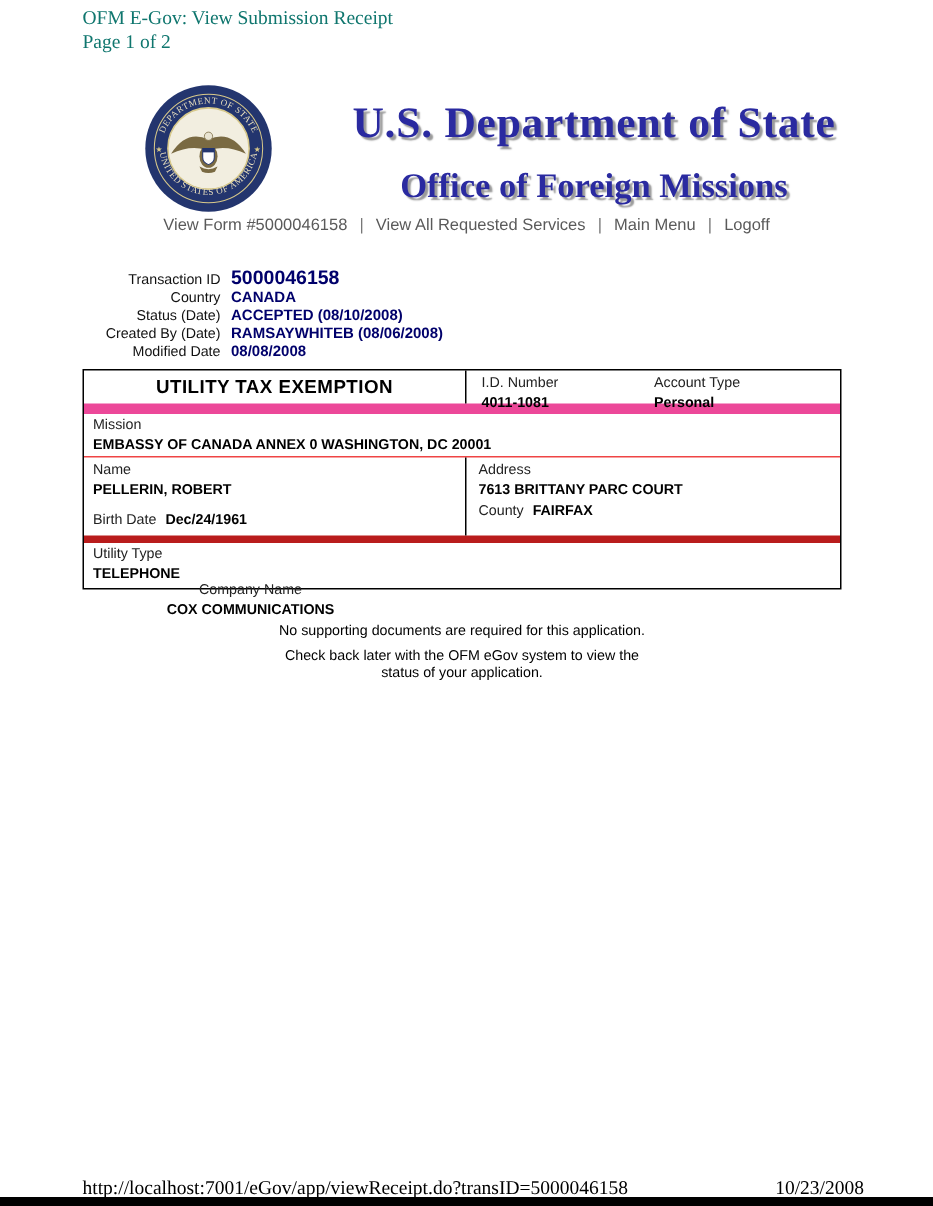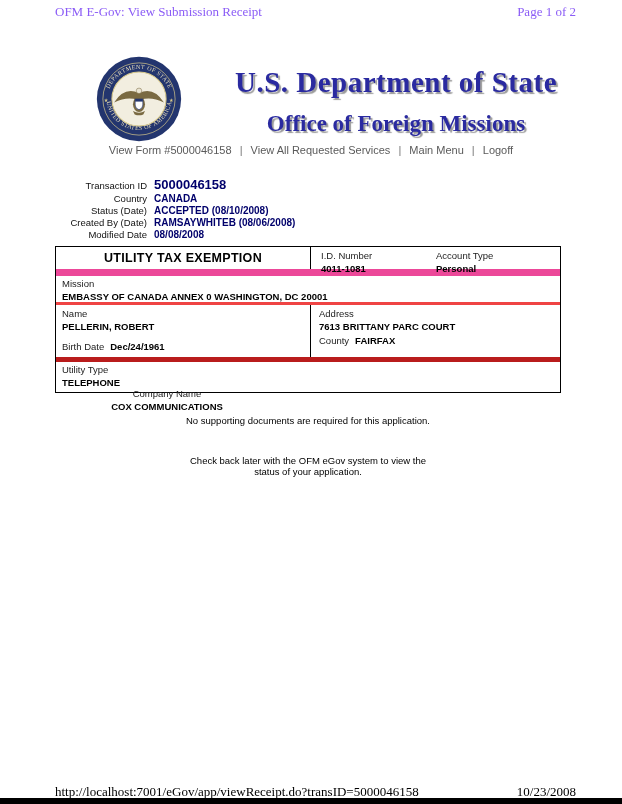--- a/index.html
+++ b/index.html
@@ -9,21 +9,21 @@
     font-family:"Liberation Sans", sans-serif;
     color:#000;
     position:relative;
     overflow:hidden;
   }
 
   
   .print-header {
     position:absolute; top:4px; left:55px; right:46px;
     display:flex; justify-content:space-between;
-    font-family:"Liberation Serif", serif; font-size:13px; color:#8b5cf6;
+    font-family:"Liberation Serif", serif; font-size:13px; color:#0f766e;flex-direction:column;
   }
   .print-footer {
     position:absolute; top:784px; left:55px; right:46px;
     display:flex; justify-content:space-between;
     font-family:"Liberation Serif", serif; font-size:13px; color:#000;
   }
   .scan-edge {
     position:absolute; left:0; right:0; bottom:0; height:6px; background:#000;
   }
 
@@ -70,39 +70,39 @@
 
   .r1 { display:flex; height:29px; border-bottom:7px solid #ec4899; }
   .r1-left {
     width:255px; border-right:1px solid #000;
     display:flex; align-items:center; justify-content:center;
     font-weight:bold; font-size:12.5px; letter-spacing:0.3px;
   }
   .r1-right { flex:1; display:flex; padding:3px 0 0 10px; }
   .r1-right .fgroup:first-child { width:115px; }
 
-  .r2 { height:29px; border-bottom:3px solid #ef4444; padding:2px 6px; }
+  .r2 { height:29px; border-bottom:1px solid #ef4444; padding:2px 6px; }
 
   .r3 { display:flex; height:57px; border-bottom:5px solid #b91c1c; }
   .r3-left { width:255px; border-right:1px solid #000; padding:3px 6px; }
   .r3-right { flex:1; padding:3px 8px; }
   .birth-line { margin-top:9px; display:flex; align-items:baseline; }
   .county-line { margin-top:3px; display:flex; align-items:baseline; }
 
   .r4 { display:flex; height:30px; padding:2px 6px;flex-direction:column; }
   .r4 .fgroup:nth-child(1) { width:124px; }
   .r4 .fgroup:nth-child(2) { width:210px;align-items:center; }
 
   
   .note1 {
     position:absolute; top:415px; left:55px; width:506px;
     text-align:center; font-size:9.5px; color:#000;
   }
   .note2 {
-    position:absolute; top:455px; left:55px; width:506px;
+    position:absolute; top:432px; left:55px; width:506px;
     text-align:center; font-size:9.5px; color:#000; line-height:11px;
   }
 </style>
 </head>
 <body>
 
 <div class="print-header">
   <span>OFM E-Gov: View Submission Receipt</span>
   <span>Page 1 of 2</span>
 </div>

